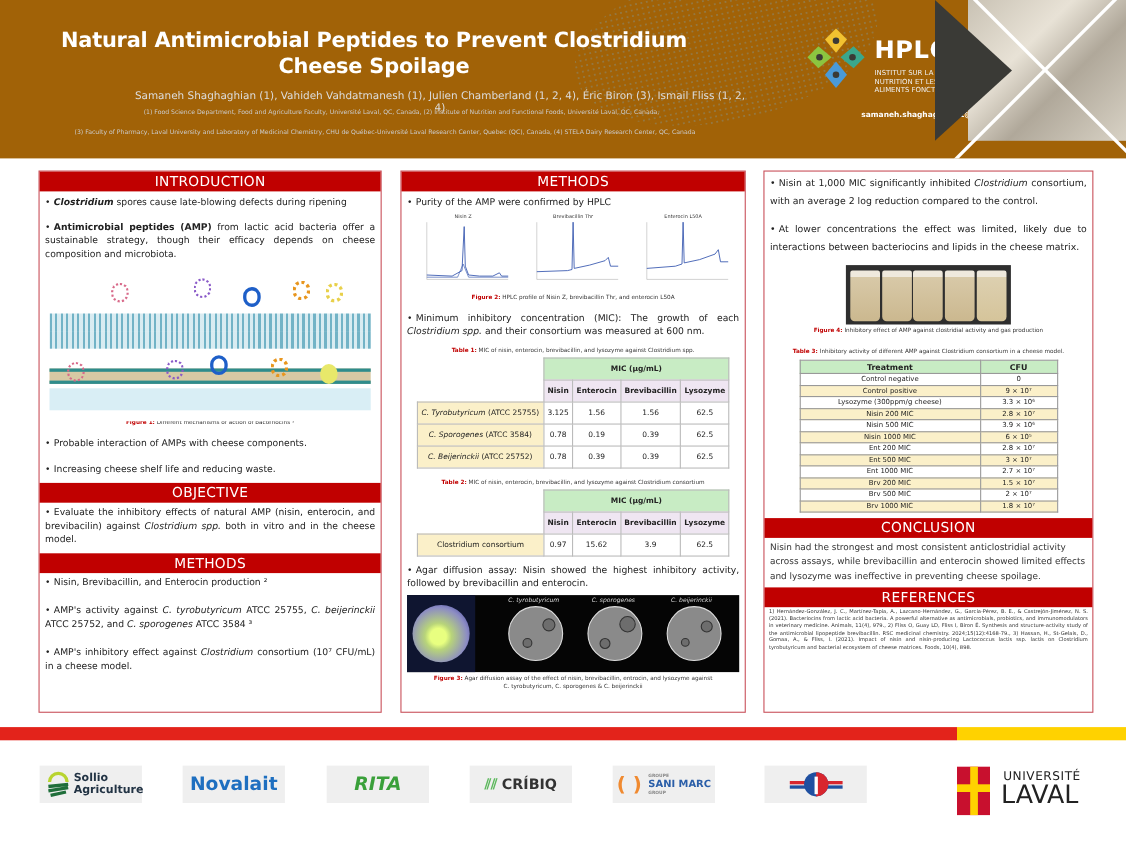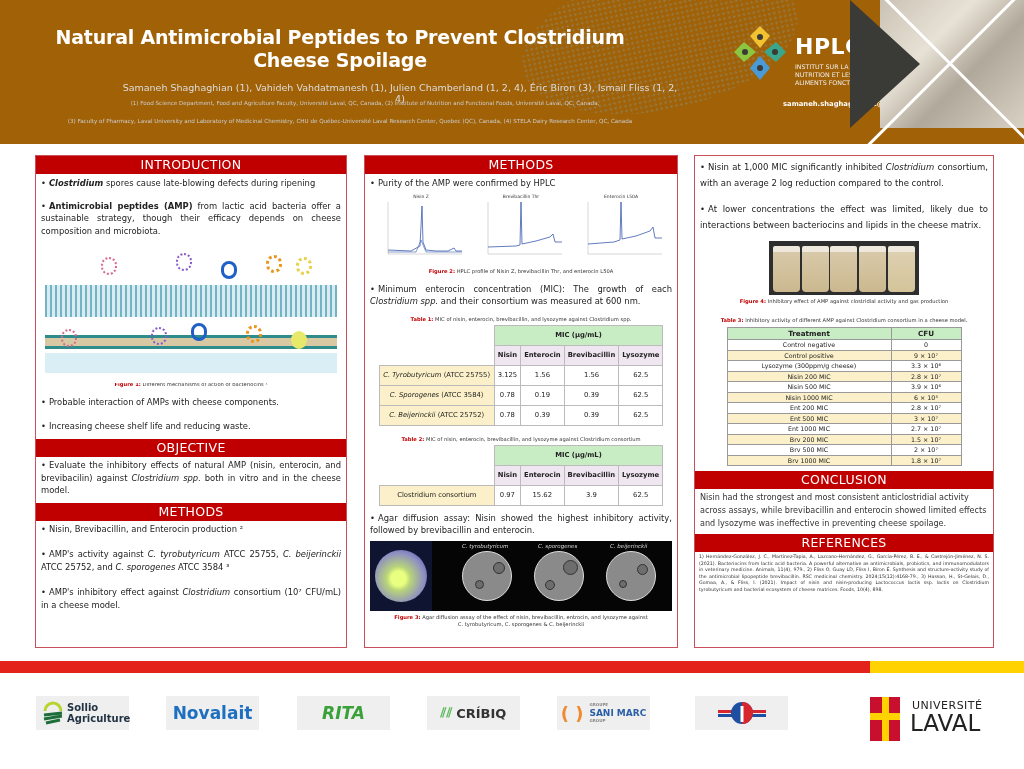--- a/index.html
+++ b/index.html
@@ -168,21 +168,21 @@
     </svg>
     <svg viewBox="0 0 90 72">
       <text x="45" y="6" font-size="4.5" text-anchor="middle" fill="#333">Enterocin L50A</text>
       <line x1="12" y1="10" x2="12" y2="62" stroke="#999" stroke-width=".4"></line>
       <line x1="12" y1="62" x2="86" y2="62" stroke="#999" stroke-width=".4"></line>
       <polyline points="12,52 38,50 44,48 45,10 46,47 60,44 74,39 77,35 79,46 86,46" fill="none" stroke="#3a5ab0" stroke-width=".8"></polyline>
     </svg>
   </div>
   <div class="caption"><span class="fig">Figure 2:</span><span> HPLC profile of Nisin Z, brevibacillin Thr, and enterocin L50A</span></div>
 
-  <p class="bullet" style="margin-top:8px;"><span>Minimum enterocin concentration (MIC): The growth of each </span><i>Clostridium spp.</i><span> and their consortium was measured at 600 nm.</span></p>
+  <p class="bullet" style="margin-top:8px;"><span>Minimum inhibitory concentration (MIC): The growth of each </span><i>Clostridium spp.</i><span> and their consortium was measured at 600 nm.</span></p>
 
   <div class="caption" style="margin-top:8px;"><span class="fig">Table 1:</span><span> MIC of nisin, enterocin, brevibacillin, and lysozyme against Clostridium spp.</span></div>
   <table class="mic">
     <tbody>
         <tr>
           <td class="blank"></td>
           <th class="group" colspan="4">MIC (µg/mL)</th>
         </tr>
     <tr>
           <td class="blank"></td>

